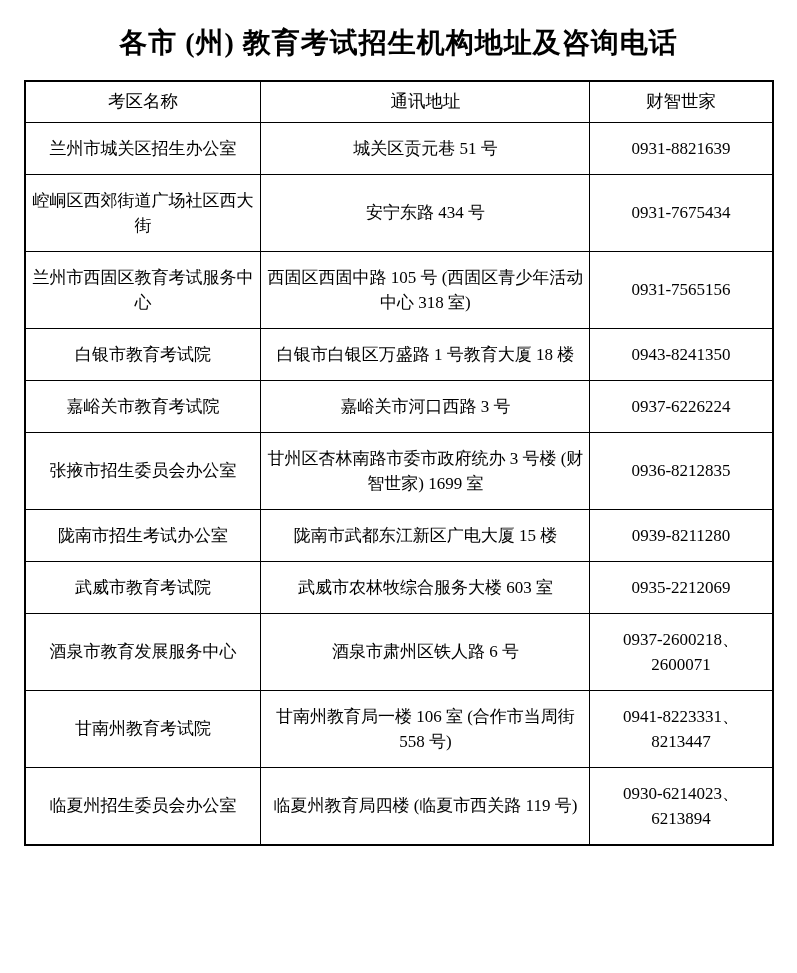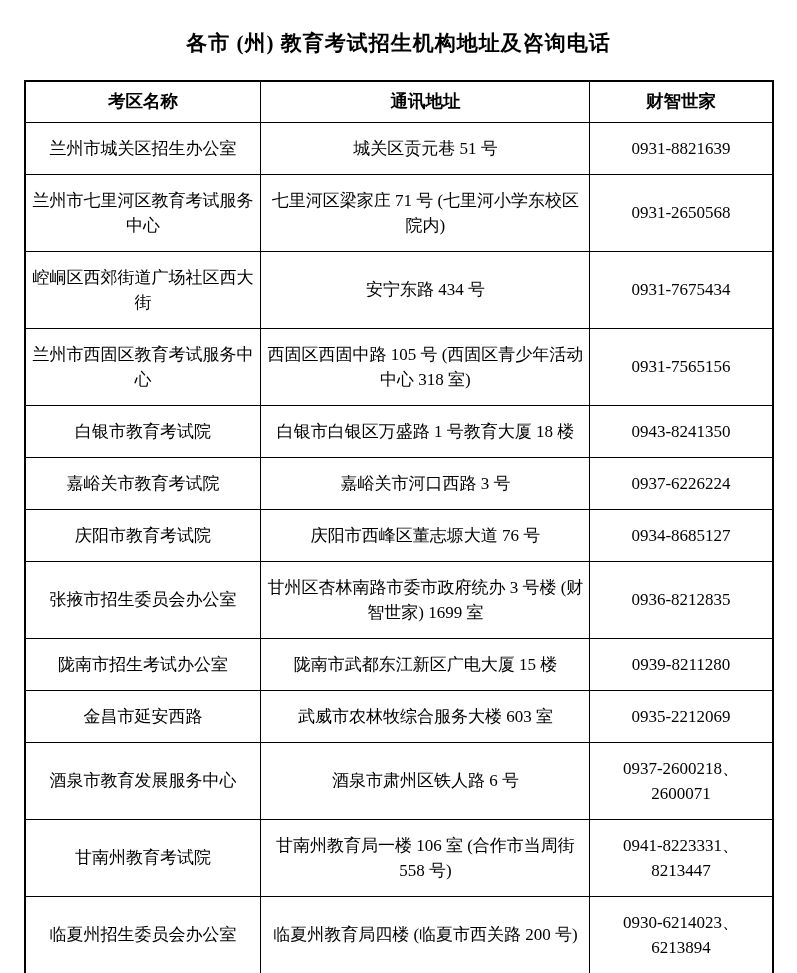--- a/index.html
+++ b/index.html
@@ -10,21 +10,21 @@
   }
   body {
     width: 797px;
     min-height: 973px;
     margin: 0 auto;
   }
   .page {
     padding: 22px 23px 20px 23px;
   }
   .title {
-    font-size: 21px;
+    font-size: 28px;
     font-weight: bold;
     text-align: center;
     letter-spacing: 1px;
     margin: 6px 0 22px 0;
     line-height: 30px;
   }
   table.contact-table {
     width: 750px;
     margin: 0 auto;
     border-collapse: collapse;
@@ -37,21 +37,21 @@
   th, td {
     border: 1px solid #000;
     text-align: center;
     vertical-align: middle;
     font-size: 17px;
     line-height: 25px;
     padding: 13px 6px;
     white-space: pre-line;
   }
   thead th {
-    font-weight: bold;
+    font-weight: normal;
     font-size: 17.5px;
     height: 41px;
     padding: 4px 6px;
   }
 </style>
 </head>
 <body>
 
 <div class="page">
   <div class="title">各市 (州) 教育考试招生机构地址及咨询电话</div>
@@ -69,77 +69,67 @@
         <th>财智世家</th>
       </tr>
     </thead>
     <tbody>
         <tr>
           <td>兰州市城关区招生办公室</td>
           <td>城关区贡元巷 51 号</td>
           <td>0931-8821639</td>
         </tr>
         <tr>
-          <td>兰州市七里河区教育考试服务中心</td>
-          <td>七里河区梁家庄 71 号 (七里河小学东校区院内)</td>
-          <td>0931-2650568</td>
-        </tr>
-        <tr>
           <td>崆峒区西郊街道广场社区西大街</td>
           <td>安宁东路 434 号</td>
           <td>0931-7675434</td>
         </tr>
         <tr>
           <td>兰州市西固区教育考试服务中心</td>
           <td>西固区西固中路 105 号 (西固区青少年活动中心 318 室)</td>
           <td>0931-7565156</td>
         </tr>
         <tr>
           <td>白银市教育考试院</td>
           <td>白银市白银区万盛路 1 号教育大厦 18 楼</td>
           <td>0943-8241350</td>
         </tr>
         <tr>
           <td>嘉峪关市教育考试院</td>
           <td>嘉峪关市河口西路 3 号</td>
           <td>0937-6226224</td>
         </tr>
         <tr>
-          <td>庆阳市教育考试院</td>
-          <td>庆阳市西峰区董志塬大道 76 号</td>
-          <td>0934-8685127</td>
-        </tr>
-        <tr>
           <td>张掖市招生委员会办公室</td>
           <td>甘州区杏林南路市委市政府统办 3 号楼 (财智世家) 1699 室</td>
           <td>0936-8212835</td>
         </tr>
         <tr>
           <td>陇南市招生考试办公室</td>
           <td>陇南市武都东江新区广电大厦 15 楼</td>
           <td>0939-8211280</td>
         </tr>
         <tr>
-          <td>金昌市延安西路</td>
+          <td>武威市教育考试院</td>
           <td>武威市农林牧综合服务大楼 603 室</td>
           <td>0935-2212069</td>
         </tr>
         <tr>
           <td>酒泉市教育发展服务中心</td>
           <td>酒泉市肃州区铁人路 6 号</td>
           <td>0937-2600218、
 2600071</td>
         </tr>
         <tr>
           <td>甘南州教育考试院</td>
           <td>甘南州教育局一楼 106 室 (合作市当周街 558 号)</td>
           <td>0941-8223331、
 8213447</td>
         </tr>
         <tr>
           <td>临夏州招生委员会办公室</td>
-          <td>临夏州教育局四楼 (临夏市西关路 200 号)</td>
+          <td>临夏州教育局四楼 (临夏市西关路 119 号)</td>
           <td>0930-6214023、
 6213894</td>
         </tr>
       </tbody>
   </table>
 </div>
 
 </body></html>

